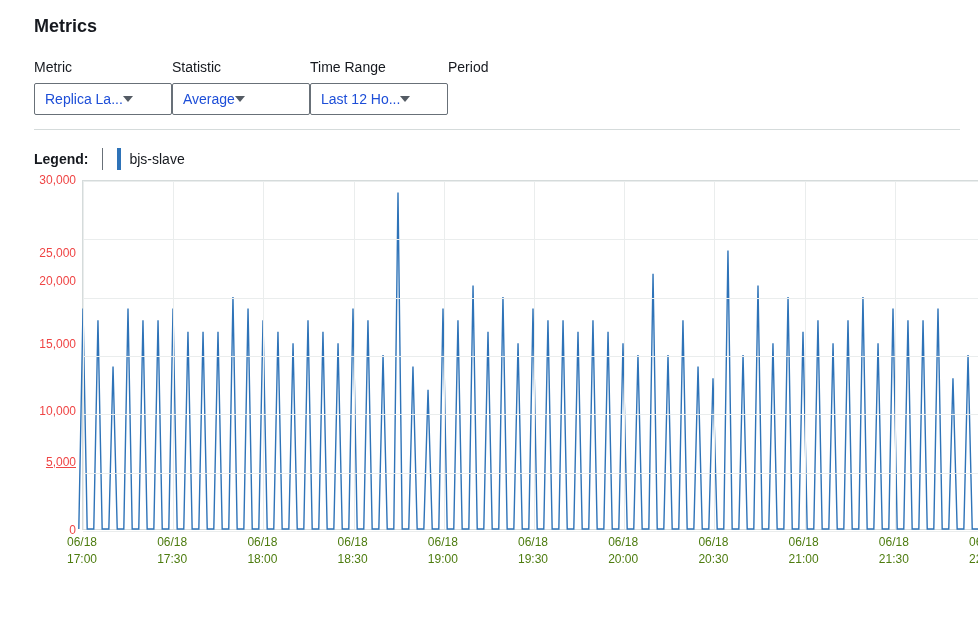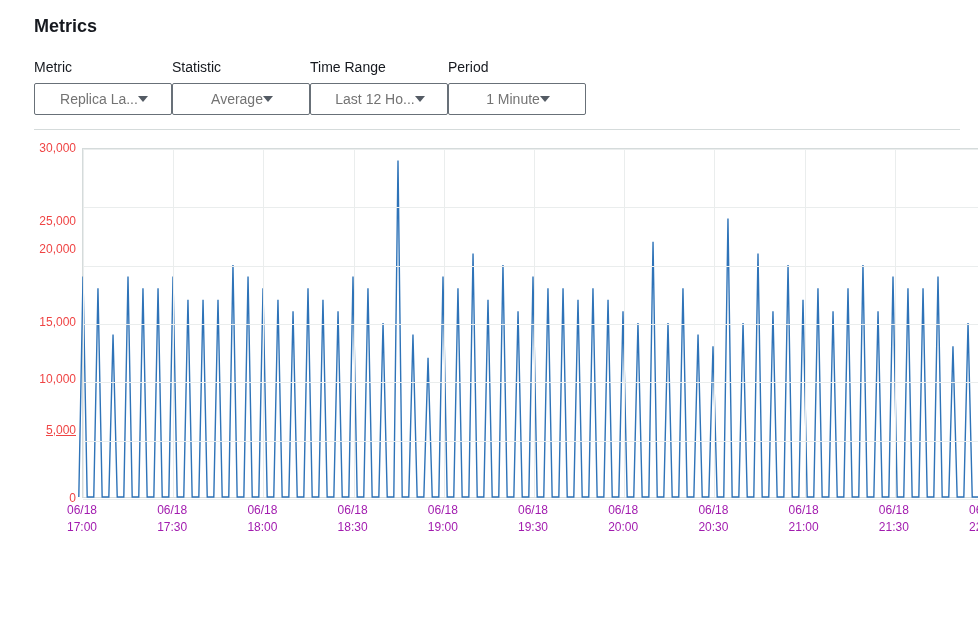--- a/index.html
+++ b/index.html
@@ -21,29 +21,29 @@
   }
   .controls {
     display: flex;
     padding-bottom: 14px;
     border-bottom: 1px solid #d5dbdb;
     margin-bottom: 18px;
   }
   .control { display: flex; flex-direction: column; gap: 8px; }
   .ctrl-label { font-size: 14px; color: #16191f; }
   .dropdown {
-    display: flex; align-items: center; justify-content: center;
+    display: flex; align-items: center; justify-content: flex-start;
     width: 138px; height: 32px;
     border: 1px solid #687078;
     border-radius: 2px;
     padding: 0 8px 0 10px;
     background: #fff;
     cursor: pointer;
     font-size: 14px;
-    color: #737373;
+    color: #1d4ed8;
   }
   .dropdown .txt {
     white-space: nowrap; overflow: hidden; text-overflow: ellipsis;
     max-width: 100px;
   }
   .caret {
     width: 0; height: 0;
     border-left: 5px solid transparent;
     border-right: 5px solid transparent;
     border-top: 6px solid #545b64;
@@ -78,21 +78,21 @@
   .y-tick {
     position: absolute; right: 4px; transform: translateY(-50%);
     font-size: 12px; color: #ef4444; white-space: nowrap;
   }
   .x-ticks {
     position: relative; margin-left: 48px; width: 902px;
     display: flex; height: 40px;
   }
   .x-tick {
     position: absolute; top: 4px; transform: translateX(-50%);
-    font-size: 12px; color: #a21caf; text-align: center; line-height: 1.4;
+    font-size: 12px; color: #4d7c0f; text-align: center; line-height: 1.4;
     white-space: nowrap;
   }
   svg.line { position: absolute; inset: 0; width: 100%; height: 100%; overflow: visible; }
   svg.line polyline {
     fill: none; stroke: #2e73b8; stroke-width: 1.4;
     stroke-linejoin: miter; stroke-linecap: butt;
   }
   .watermark {
     position: absolute; right: 6px; bottom: -42px;
     font-size: 11px; color: #c5c9cc; letter-spacing: 0.5px;
@@ -131,34 +131,36 @@
     </div>
     <div class="control">
       <span class="ctrl-label">Time Range</span>
       <div class="dropdown">
         <span class="txt">Last 12 Ho...</span>
         <span class="caret"></span>
       </div>
     </div>
     <div class="control">
       <span class="ctrl-label">Period</span>
-      <div class="dropdown">
-        <span class="txt">1 Minute</span>
-        <span class="caret"></span>
-      </div>
     </div>
   </div>
 
+  <div class="legend-row">
+    <span class="legend-label">Legend:</span>
+    <span class="legend-sep"></span>
+    <span class="legend-swatch"></span>
+    <span class="legend-name">bjs-slave</span>
+  </div>
 
   <div class="chart-wrap">
     <div class="y-ticks" id="y-ticks">
         <div class="y-tick" style="top: 350px;">0</div>
         <div class="y-tick" style="top: 282px; text-decoration: underline;">5,000</div>
         <div class="y-tick" style="top: 231px;">10,000</div>
-        <div class="y-tick" style="top: 174px;">15,000</div>
+        <div class="y-tick" style="top: 164px;">15,000</div>
         <div class="y-tick" style="top: 101px;">20,000</div>
         <div class="y-tick" style="top: 73px;">25,000</div>
         <div class="y-tick" style="top: 0px;">30,000</div>
       </div>
     <div class="plot" id="plot">
       <svg class="line" id="line-svg" viewBox="0 0 902 350" preserveAspectRatio="none">
           <polyline points="-4.2,350.0 0.0,128.3 4.2,350.0 10.8,350.0 15.0,140.0 19.2,350.0 25.9,350.0 30.1,186.7 34.3,350.0 40.9,350.0 45.1,128.3 49.3,350.0 55.9,350.0 60.1,140.0 64.3,350.0 71.0,350.0 75.2,140.0 79.4,350.0 86.0,350.0 90.2,128.3 94.4,350.0 101.0,350.0 105.2,151.7 109.4,350.0 116.1,350.0 120.3,151.7 124.5,350.0 131.1,350.0 135.3,151.7 139.5,350.0 146.1,350.0 150.3,116.7 154.5,350.0 161.2,350.0 165.4,128.3 169.6,350.0 176.2,350.0 180.4,140.0 184.6,350.0 191.2,350.0 195.4,151.7 199.6,350.0 206.3,350.0 210.5,163.3 214.7,350.0 221.3,350.0 225.5,140.0 229.7,350.0 236.3,350.0 240.5,151.7 244.7,350.0 251.4,350.0 255.6,163.3 259.8,350.0 266.4,350.0 270.6,128.3 274.8,350.0 281.4,350.0 285.6,140.0 289.8,350.0 296.5,350.0 300.7,175.0 304.9,350.0 311.5,350.0 315.7,11.7 319.9,350.0 326.5,350.0 330.7,186.7 334.9,350.0 341.6,350.0 345.8,210.0 350.0,350.0 356.6,350.0 360.8,128.3 365.0,350.0 371.6,350.0 375.8,140.0 380.0,350.0 386.7,350.0 390.9,105.0 395.1,350.0 401.7,350.0 405.9,151.7 410.1,350.0 416.7,350.0 420.9,116.7 425.1,350.0 431.8,350.0 436.0,163.3 440.2,350.0 446.8,350.0 451.0,128.3 455.2,350.0 461.8,350.0 466.0,140.0 470.2,350.0 476.9,350.0 481.1,140.0 485.3,350.0 491.9,350.0 496.1,151.7 500.3,350.0 506.9,350.0 511.1,140.0 515.3,350.0 522.0,350.0 526.2,151.7 530.4,350.0 537.0,350.0 541.2,163.3 545.4,350.0 552.0,350.0 556.2,175.0 560.4,350.0 567.1,350.0 571.3,93.3 575.5,350.0 582.1,350.0 586.3,175.0 590.5,350.0 597.1,350.0 601.3,140.0 605.5,350.0 612.2,350.0 616.4,186.7 620.6,350.0 627.2,350.0 631.4,198.3 635.6,350.0 642.2,350.0 646.4,70.0 650.6,350.0 657.3,350.0 661.5,175.0 665.7,350.0 672.3,350.0 676.5,105.0 680.7,350.0 687.3,350.0 691.5,163.3 695.7,350.0 702.4,350.0 706.6,116.7 710.8,350.0 717.4,350.0 721.6,151.7 725.8,350.0 732.4,350.0 736.6,140.0 740.8,350.0 747.5,350.0 751.7,163.3 755.9,350.0 762.5,350.0 766.7,140.0 770.9,350.0 777.5,350.0 781.7,116.7 785.9,350.0 792.6,350.0 796.8,163.3 801.0,350.0 807.6,350.0 811.8,128.3 816.0,350.0 822.6,350.0 826.8,140.0 831.0,350.0 837.7,350.0 841.9,140.0 846.1,350.0 852.7,350.0 856.9,128.3 861.1,350.0 867.7,350.0 871.9,198.3 876.1,350.0 882.8,350.0 887.0,175.0 891.2,350.0 897.8,350.0 902.0,140.0 906.2,350.0" stroke="#2e73b8"></polyline>
         </svg>
     <div class="grid-h" style="top: 350px;"></div>
         <div class="grid-h" style="top: 291.667px;"></div>

